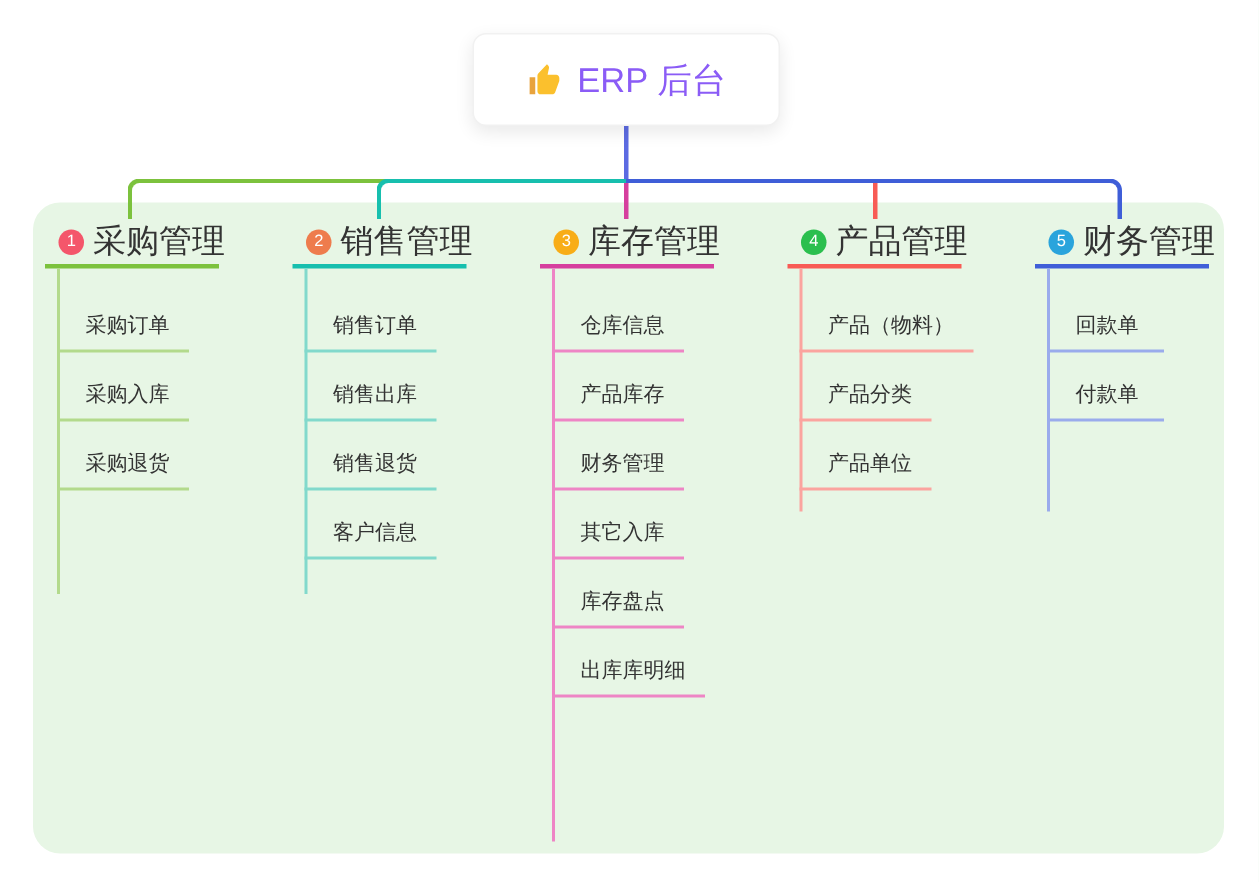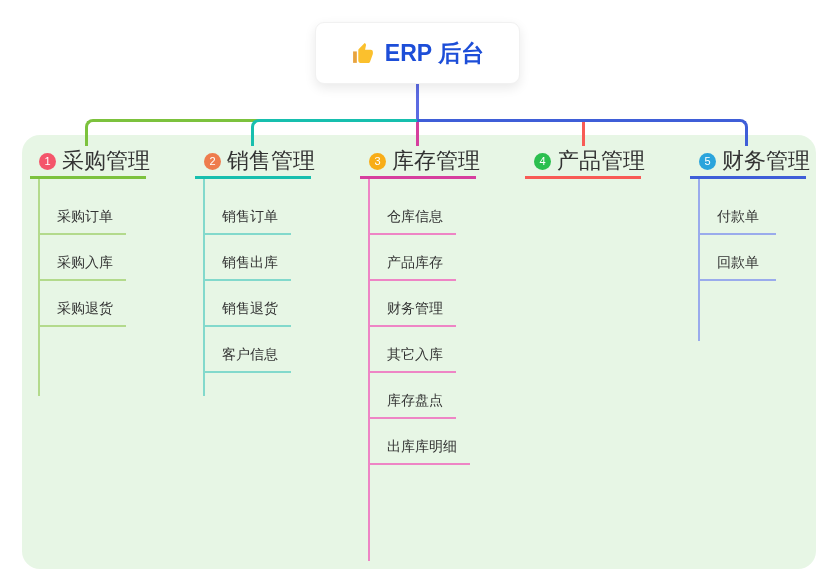--- a/index.html
+++ b/index.html
@@ -9,21 +9,21 @@
   }
   
   .panel{position:absolute;left:22px;top:135px;width:794px;height:434px;border-radius:18px;background:#e7f6e5;}
 
   
   .root-node{
     position:absolute;left:315px;top:22px;width:205px;height:62px;background:#fff;
     border:1px solid #f1f1f1;border-radius:9px;box-shadow:0 4px 12px rgba(0,0,0,.09);
     display:flex;align-items:center;justify-content:center;gap:9px;box-sizing:border-box;
   }
-  .root-label{font-size:23px;font-weight:700;color:#1d4ed8;white-space:nowrap;}
+  .root-label{font-size:23px;font-weight:400;color:#8b5cf6;white-space:nowrap;}
   .thumb{width:25px;height:25px;display:block;}
 
   
   .vdrop{position:absolute;width:3px;background:var(--c);}
   .lshape{position:absolute;height:27px;box-sizing:border-box;}
   .l-left{border-top:3px solid var(--c);border-left:3px solid var(--c);border-top-left-radius:8px;}
   .l-right{border-top:3px solid var(--c);border-right:3px solid var(--c);border-top-right-radius:8px;}
 
   
   .branch{position:absolute;top:146px;width:160px;}
@@ -109,27 +109,33 @@
       <div class="kid">库存盘点</div>
       <div class="kid">出库库明细</div>
     </div>
   </div>
 
   <div class="branch" style="left: 525px; --main: #f85b55; --light: #fba49f; --badge: #2bbf4e;">
     <div class="btitle">
       <span class="badge">4</span>
       <span class="tlabel">产品管理</span>
     </div>
+    <div class="kids">
+      <span class="vline" style="height:162px;"></span>
+      <div class="kid">产品（物料）</div>
+      <div class="kid">产品分类</div>
+      <div class="kid">产品单位</div>
+    </div>
   </div>
 
   <div class="branch" style="left: 690px; --main: #3f5ed8; --light: #9aabec; --badge: #2aa4dc;">
     <div class="btitle">
       <span class="badge">5</span>
       <span class="tlabel">财务管理</span>
     </div>
     <div class="kids">
       <span class="vline" style="height:162px;"></span>
+      <div class="kid">回款单</div>
       <div class="kid">付款单</div>
-      <div class="kid">回款单</div>
     </div>
   </div>
 
 </div>
 
 </body></html>

